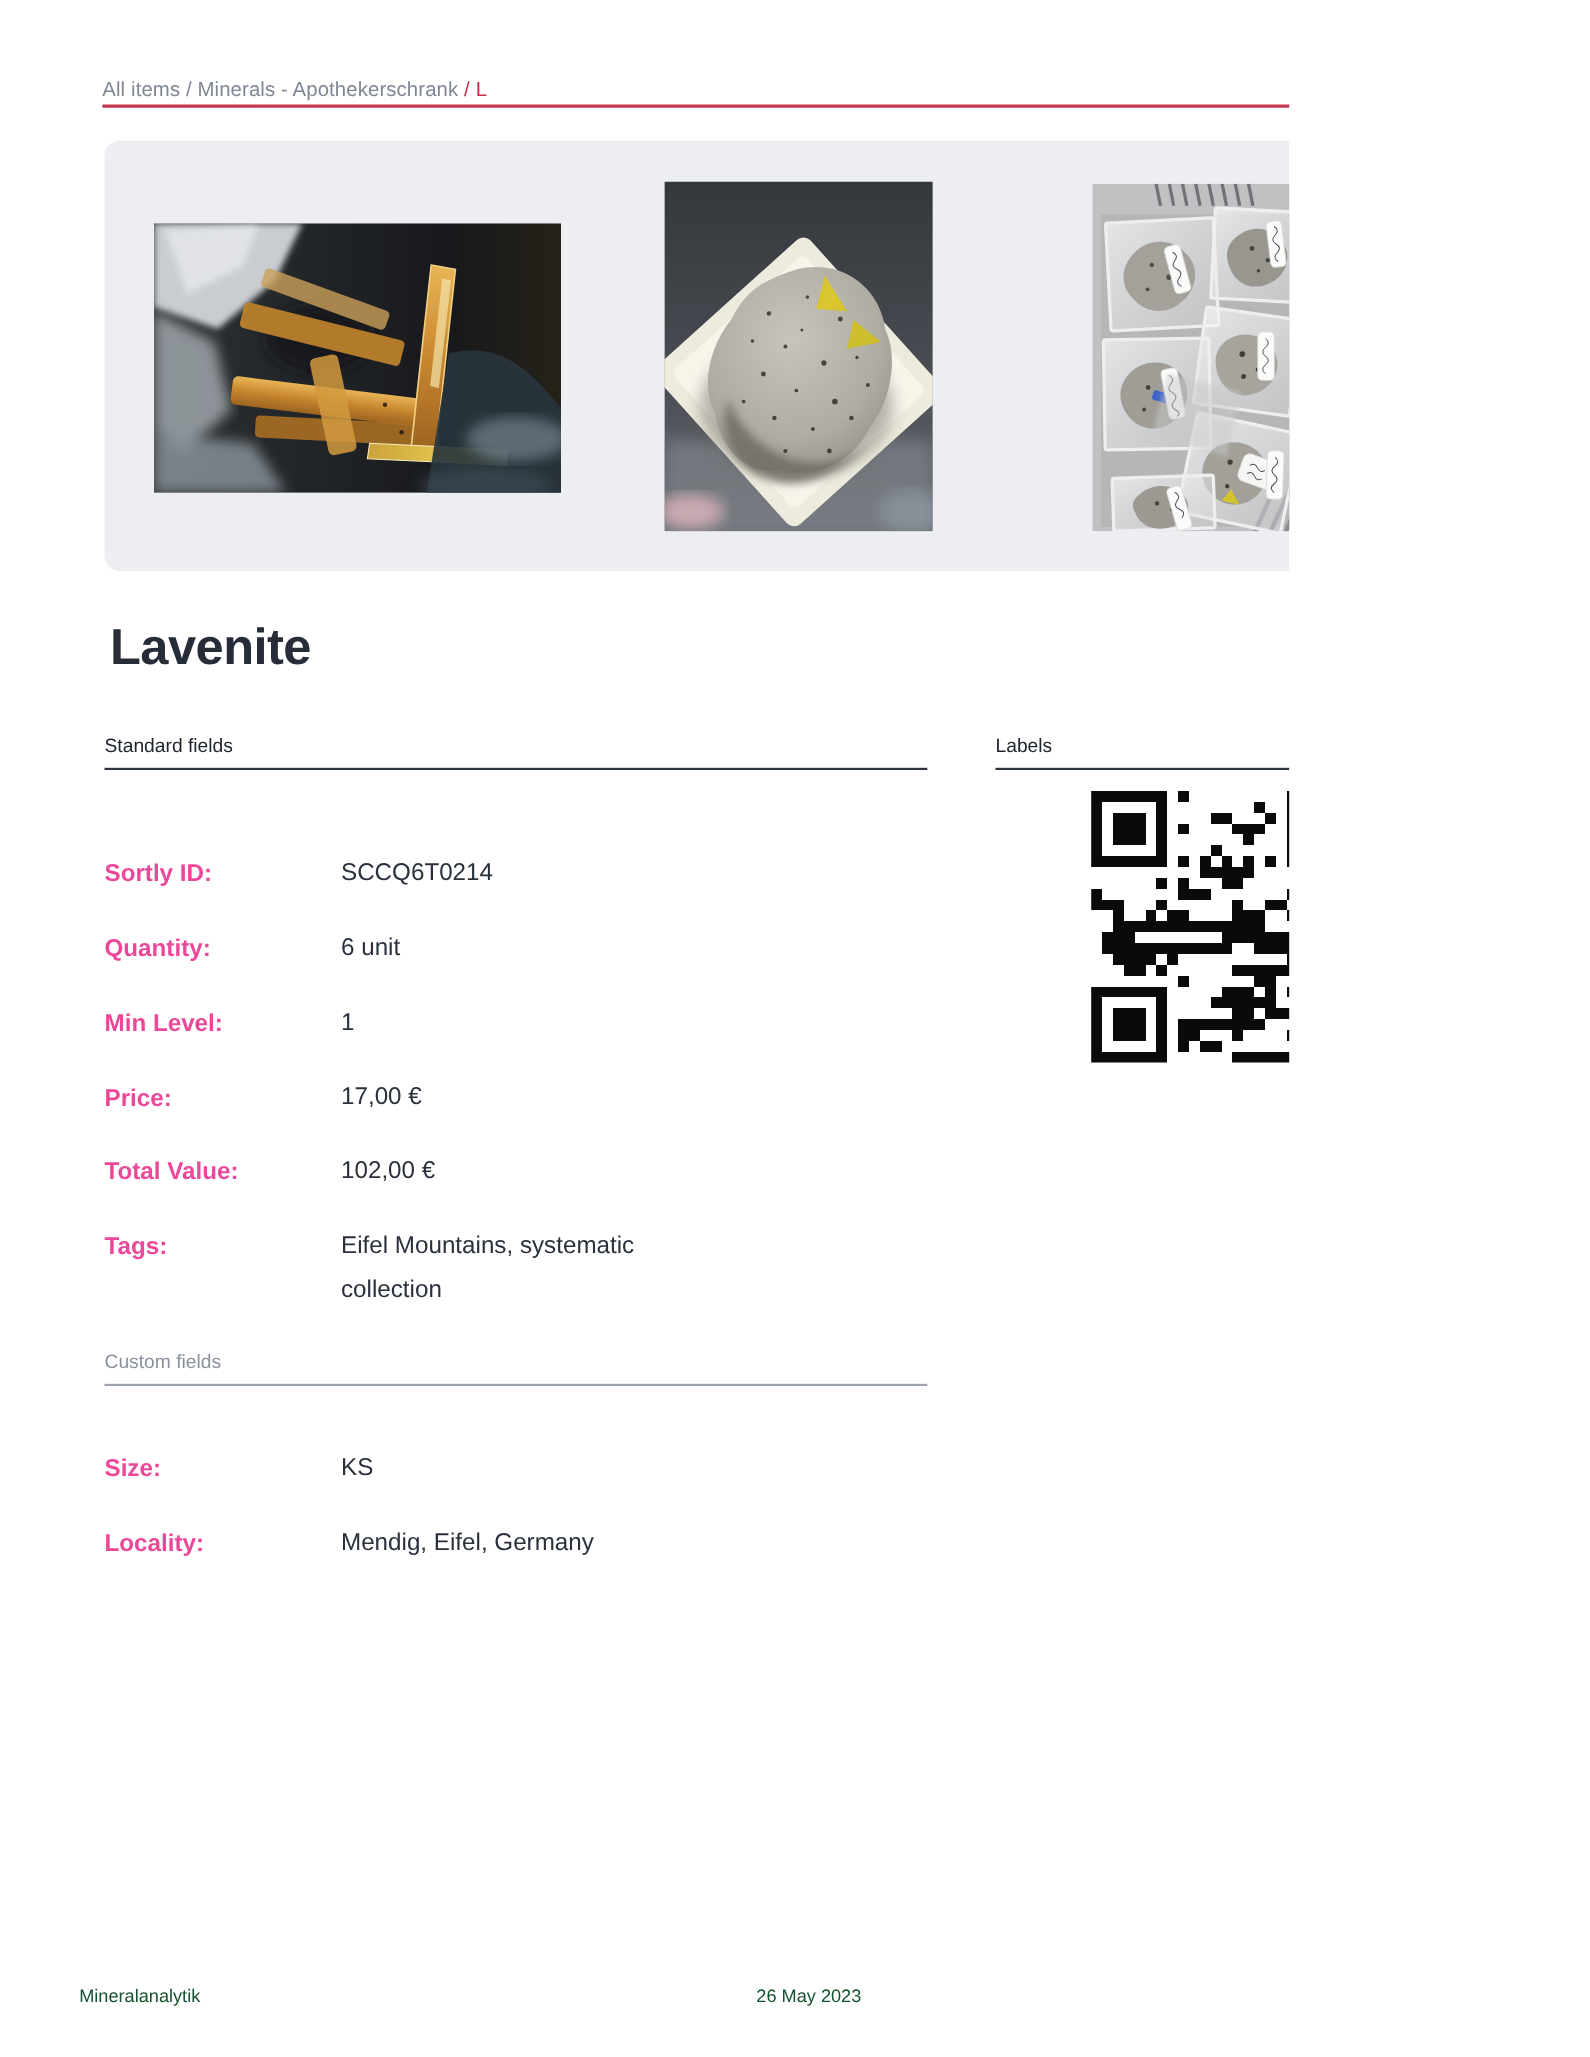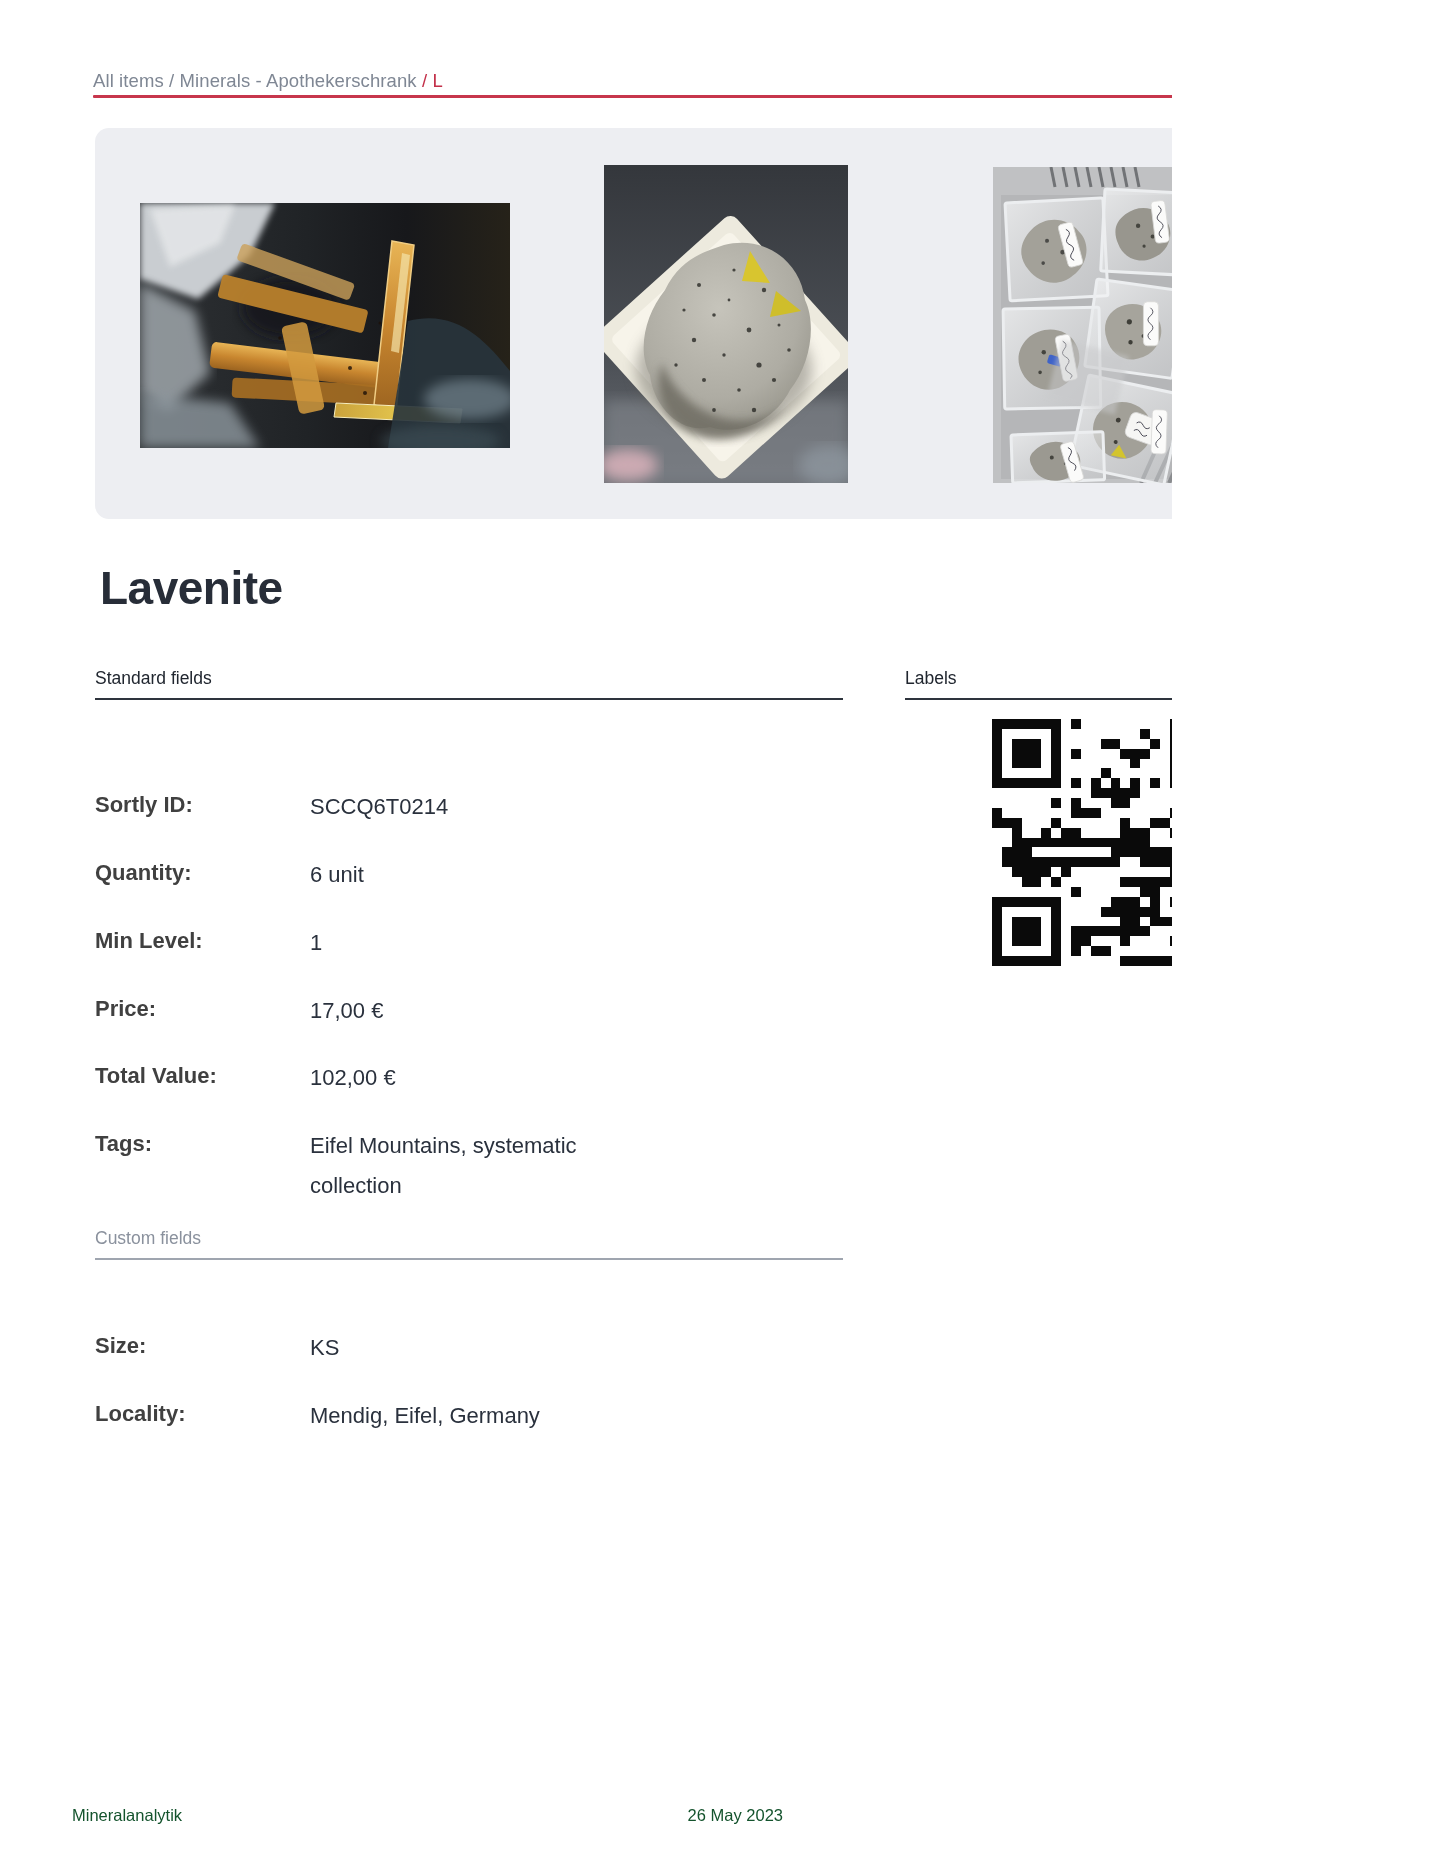--- a/index.html
+++ b/index.html
@@ -25,22 +25,22 @@
   
   .sec-head{position:absolute;top:668px;height:30px;font-size:17.5px;}
   .sec-head .sec-label{display:block;}
   .sec-standard{left:95px;width:748px;color:#20262f;border-bottom:2px solid #2e343d;}
   .sec-labels{left:905px;width:434px;color:#20262f;border-bottom:2px solid #2e343d;}
   .sec-custom{left:95px;top:1228px;width:748px;color:#8a919d;border-bottom:2px solid #9fa5af;height:30px;
               position:absolute;font-size:17.5px;}
 
   
   .frow{position:absolute;left:95px;width:748px;}
-  .flabel{position:absolute;left:0;top:12px;font-size:22px;font-weight:700;color:#404040;line-height:40px;}
-  .fvalue{position:absolute;left:215px;top:0;font-size:22px;color:#2a313d;line-height:40px;max-width:340px;margin-top:14px;}
+  .flabel{position:absolute;left:0;top:1px;font-size:22px;font-weight:700;color:#ec4899;line-height:40px;}
+  .fvalue{position:absolute;left:215px;top:0;font-size:22px;color:#2a313d;line-height:40px;max-width:340px;}
 
   
   .qr{position:absolute;left:992px;top:719px;width:247px;height:247px;}
 
   
   .footer{position:absolute;left:72px;top:1806px;width:1301px;display:flex;
           justify-content:space-between;font-size:16.5px;color:#14532d;}
 </style>
 </head>
 <body>

